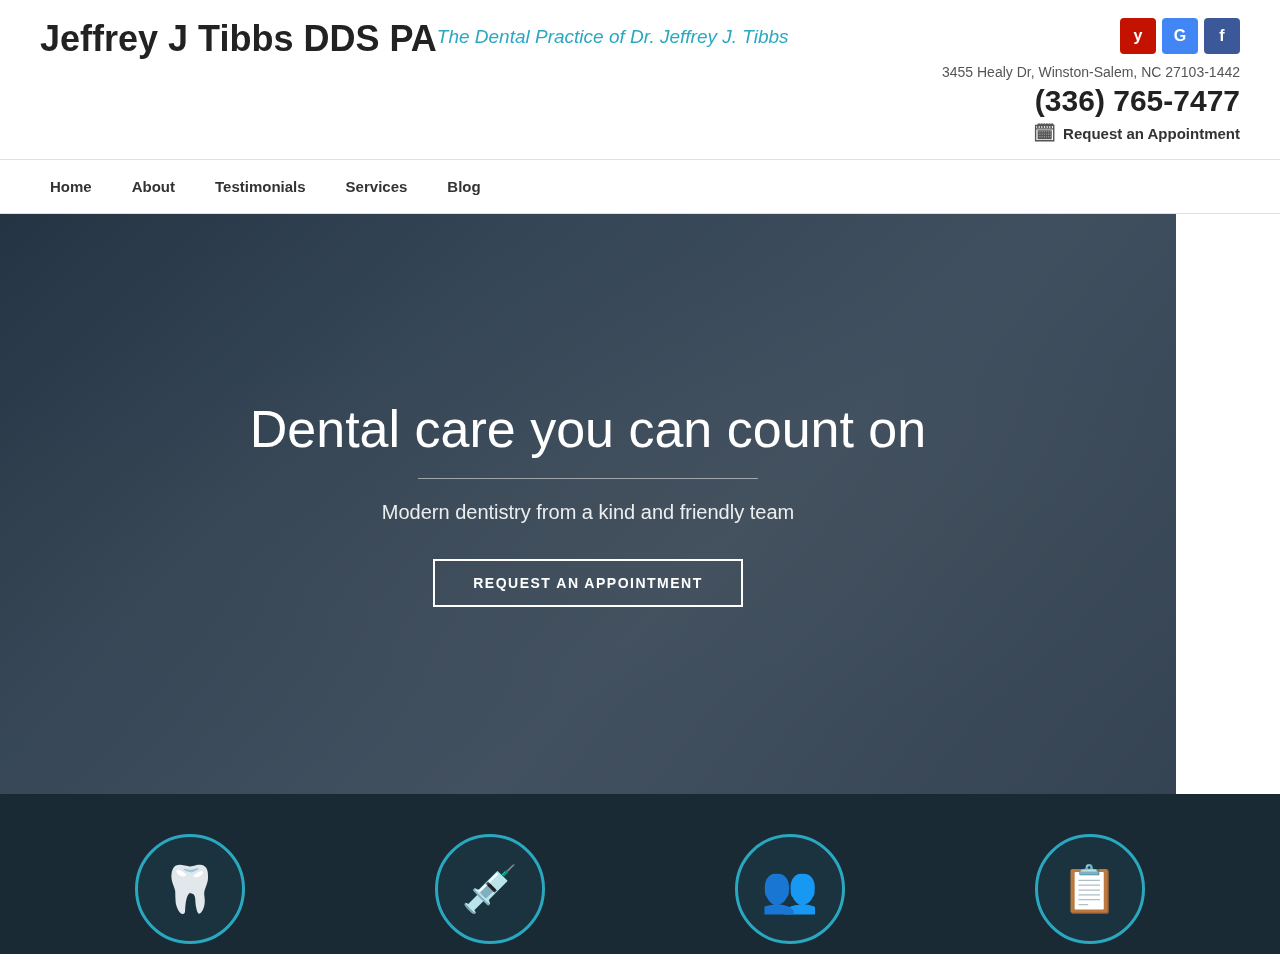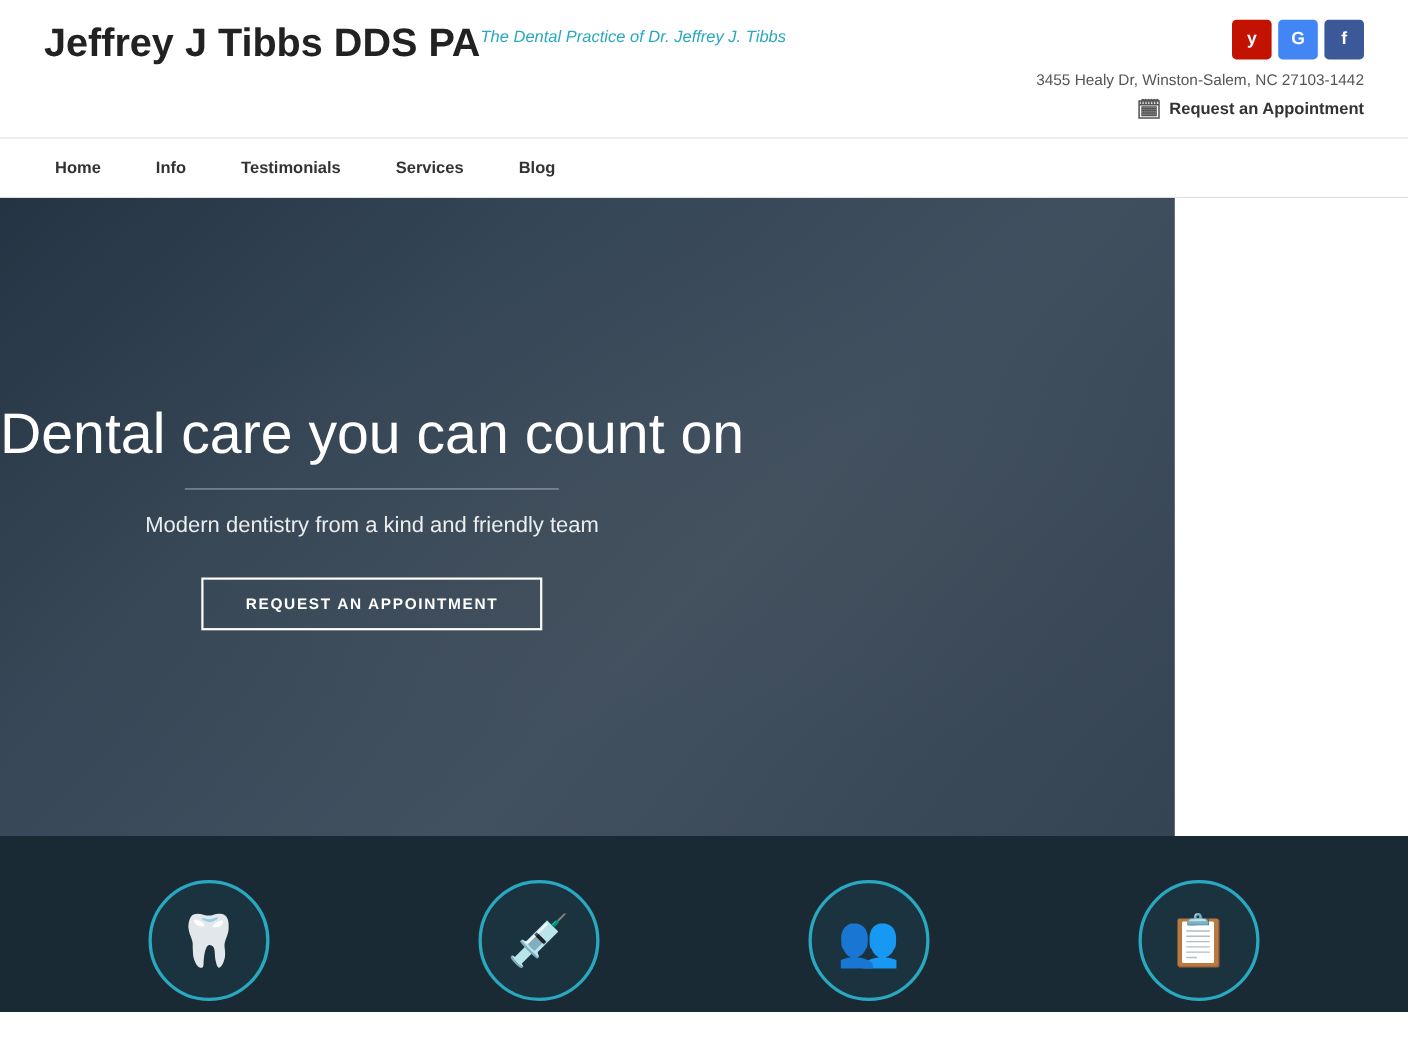--- a/index.html
+++ b/index.html
@@ -14,21 +14,21 @@
       background: #fff;
     }
     .logo-section { display: flex; flex-direction: row; }
     .logo-title {
       font-size: 36px;
       font-weight: bold;
       color: #222;
       letter-spacing: 0;
     }
     .logo-subtitle {
-      font-size: 15px;
+      font-size: 19px;
       color: #2aa8c0;
       font-style: italic;
       margin-top: 6px;
       max-width: 430px;
       line-height: 1.35;
     }
     .header-right {
       display: flex;
       flex-direction: column;
       align-items: flex-end;
@@ -83,40 +83,39 @@
     
     nav {
       background: #fff;
       border-top: 1px solid #e0e0e0;
       border-bottom: 1px solid #e0e0e0;
     }
     .nav-list {
       display: flex;
       list-style: none;
       padding: 0 30px;
-      gap: 10px;
     }
     .nav-item {
       padding: 18px 20px;
       font-size: 15px;
       font-weight: 600;
       color: #333;
       cursor: pointer;
       white-space: nowrap;
     }
 
     
     .hero {
       position: relative;
-      width: 1068px;
+      width: 1176px;
       height: 580px;
       overflow: hidden;
       display: flex;
       align-items: center;
-      justify-content: flex-start;
+      justify-content: center;
     }
     .hero-bg {
       position: absolute;
       inset: 0;
       background: linear-gradient(135deg, #1a2a3a 0%, #2c3e4f 30%, #3a4a5a 60%, #2a3a4a 100%);
       opacity: 0.85;
     }
     
     .hero-photo-sim {
       position: absolute;
@@ -198,31 +197,32 @@
     <span class="logo-title">Jeffrey J Tibbs DDS PA</span>
     <span class="logo-subtitle">The Dental Practice of Dr. Jeffrey J. Tibbs</span>
   </div>
   <div class="header-right">
     <div class="social-icons">
       <div class="social-icon social-yelp">y</div>
       <div class="social-icon social-google">G</div>
       <div class="social-icon social-facebook">f</div>
     </div>
     <div class="address">3455 Healy Dr, Winston-Salem, NC 27103-1442</div>
+    <div class="phone">(336) 765-7477</div>
     <div class="appointment-link">
       <span class="calendar-icon">🗓</span>
       <span>Request an Appointment</span>
     </div>
   </div>
 </header>
 
 <nav>
   <ul class="nav-list">
     <li class="nav-item">Home</li>
-    <li class="nav-item">Info</li>
+    <li class="nav-item">About</li>
     <li class="nav-item">Testimonials</li>
     <li class="nav-item">Services</li>
     <li class="nav-item">Blog</li>
   </ul>
 </nav>
 
 <section class="hero">
   <div class="hero-photo-sim"></div>
   <div class="hero-bg"></div>
   <div class="hero-content">

